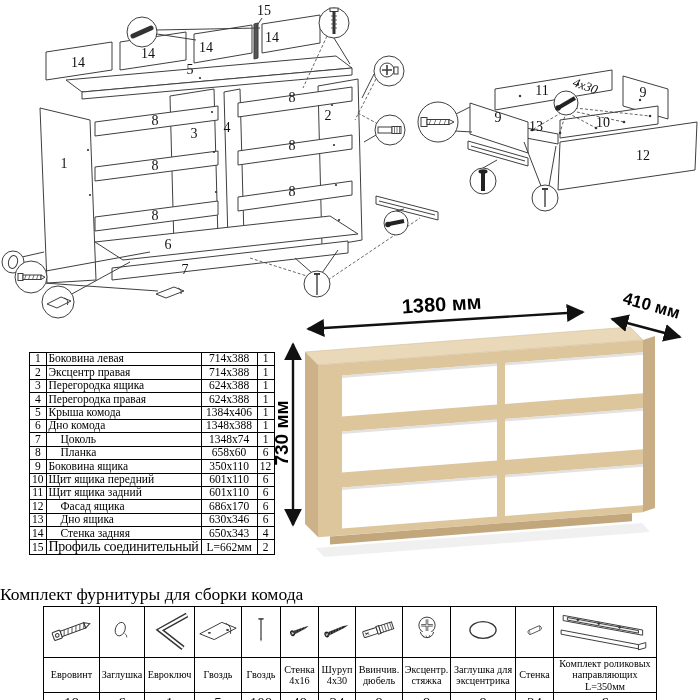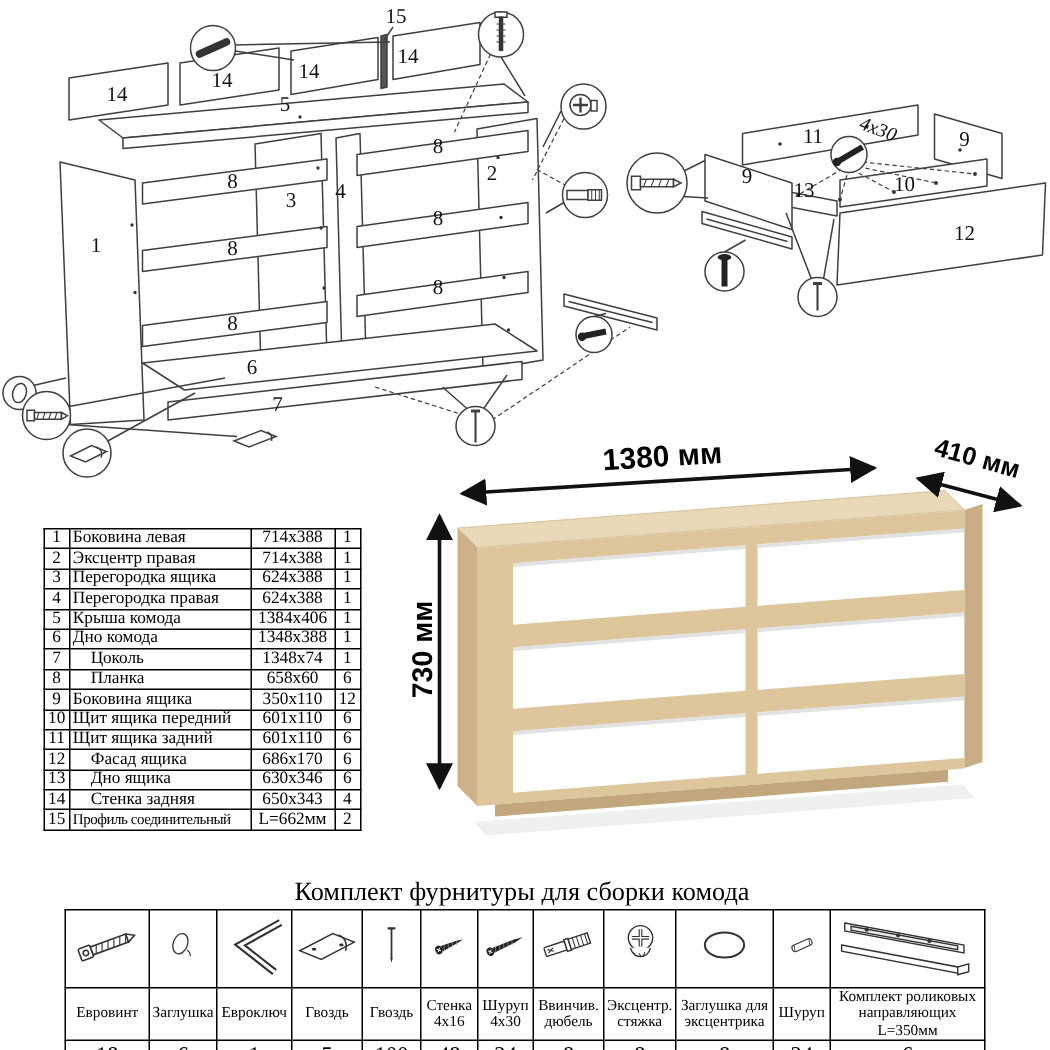--- a/index.html
+++ b/index.html
@@ -6,23 +6,23 @@
   .stage{position:relative;width:700px;height:700px;background:#fff;overflow:hidden;
          font-family:"Liberation Serif",serif;color:#000}
   svg.abs{position:absolute}
   #assembly{left:0;top:0}
   #product{left:270px;top:280px}
   
   #parts{position:absolute;left:29px;top:352px;border-collapse:collapse;background:#fff}
   #parts td{border:1px solid #000;height:12.4px;padding:0 2px;font-size:11.5px;line-height:1;white-space:nowrap}
   #parts td.c{text-align:center}
   #parts td.ind{padding-left:14px}
-  #parts tr.cond td.nm{font-size:10px;letter-spacing:-0.3px}
+  #parts tr.cond td.nm{font-size:14px;letter-spacing:-0.3px}
   
-  #hw-title{position:absolute;left:0;top:584px;width:696px;text-align:center;font-size:17.5px}
+  #hw-title{position:absolute;left:0;top:584px;width:696px;font-size:17.5px}
   #hw{position:absolute;left:43px;top:606px;border-collapse:collapse;table-layout:fixed;background:#fff}
   #hw td{border:1px solid #000;text-align:center;vertical-align:middle;padding:0;overflow:hidden}
   #hw td.hw-ico{height:50px}
   #hw td.hw-name{font-size:10.2px;line-height:1.12;height:30px;padding:0 1px}
   #hw td.hw-qty{font-size:15px;height:20px}
   
   .pl{font-family:"Liberation Serif",serif;font-size:14px;fill:#111;text-anchor:middle}
   .pl-s{font-family:"Liberation Serif",serif;font-size:13px;font-style:italic;fill:#111;text-anchor:middle}
   .dim{font-family:"Liberation Sans",sans-serif;font-weight:bold;fill:#000;text-anchor:middle}
 </style>
@@ -488,21 +488,21 @@
     <td class="hw-name">Евровинт</td>
     <td class="hw-name">Заглушка</td>
     <td class="hw-name">Евроключ</td>
     <td class="hw-name">Гвоздь</td>
     <td class="hw-name">Гвоздь</td>
     <td class="hw-name">Стенка 4x16</td>
     <td class="hw-name">Шуруп 4x30</td>
     <td class="hw-name">Ввинчив. дюбель</td>
     <td class="hw-name">Эксцентр. стяжка</td>
     <td class="hw-name">Заглушка для эксцентрика</td>
-    <td class="hw-name">Шуруп</td>
+    <td class="hw-name">Стенка</td>
     <td class="hw-name">Комплект роликовых направляющих L=350мм</td>
   </tr>
   <tr>
     <td class="hw-qty">18</td>
     <td class="hw-qty">6</td>
     <td class="hw-qty">1</td>
     <td class="hw-qty">5</td>
     <td class="hw-qty">100</td>
     <td class="hw-qty">48</td>
     <td class="hw-qty">24</td>

